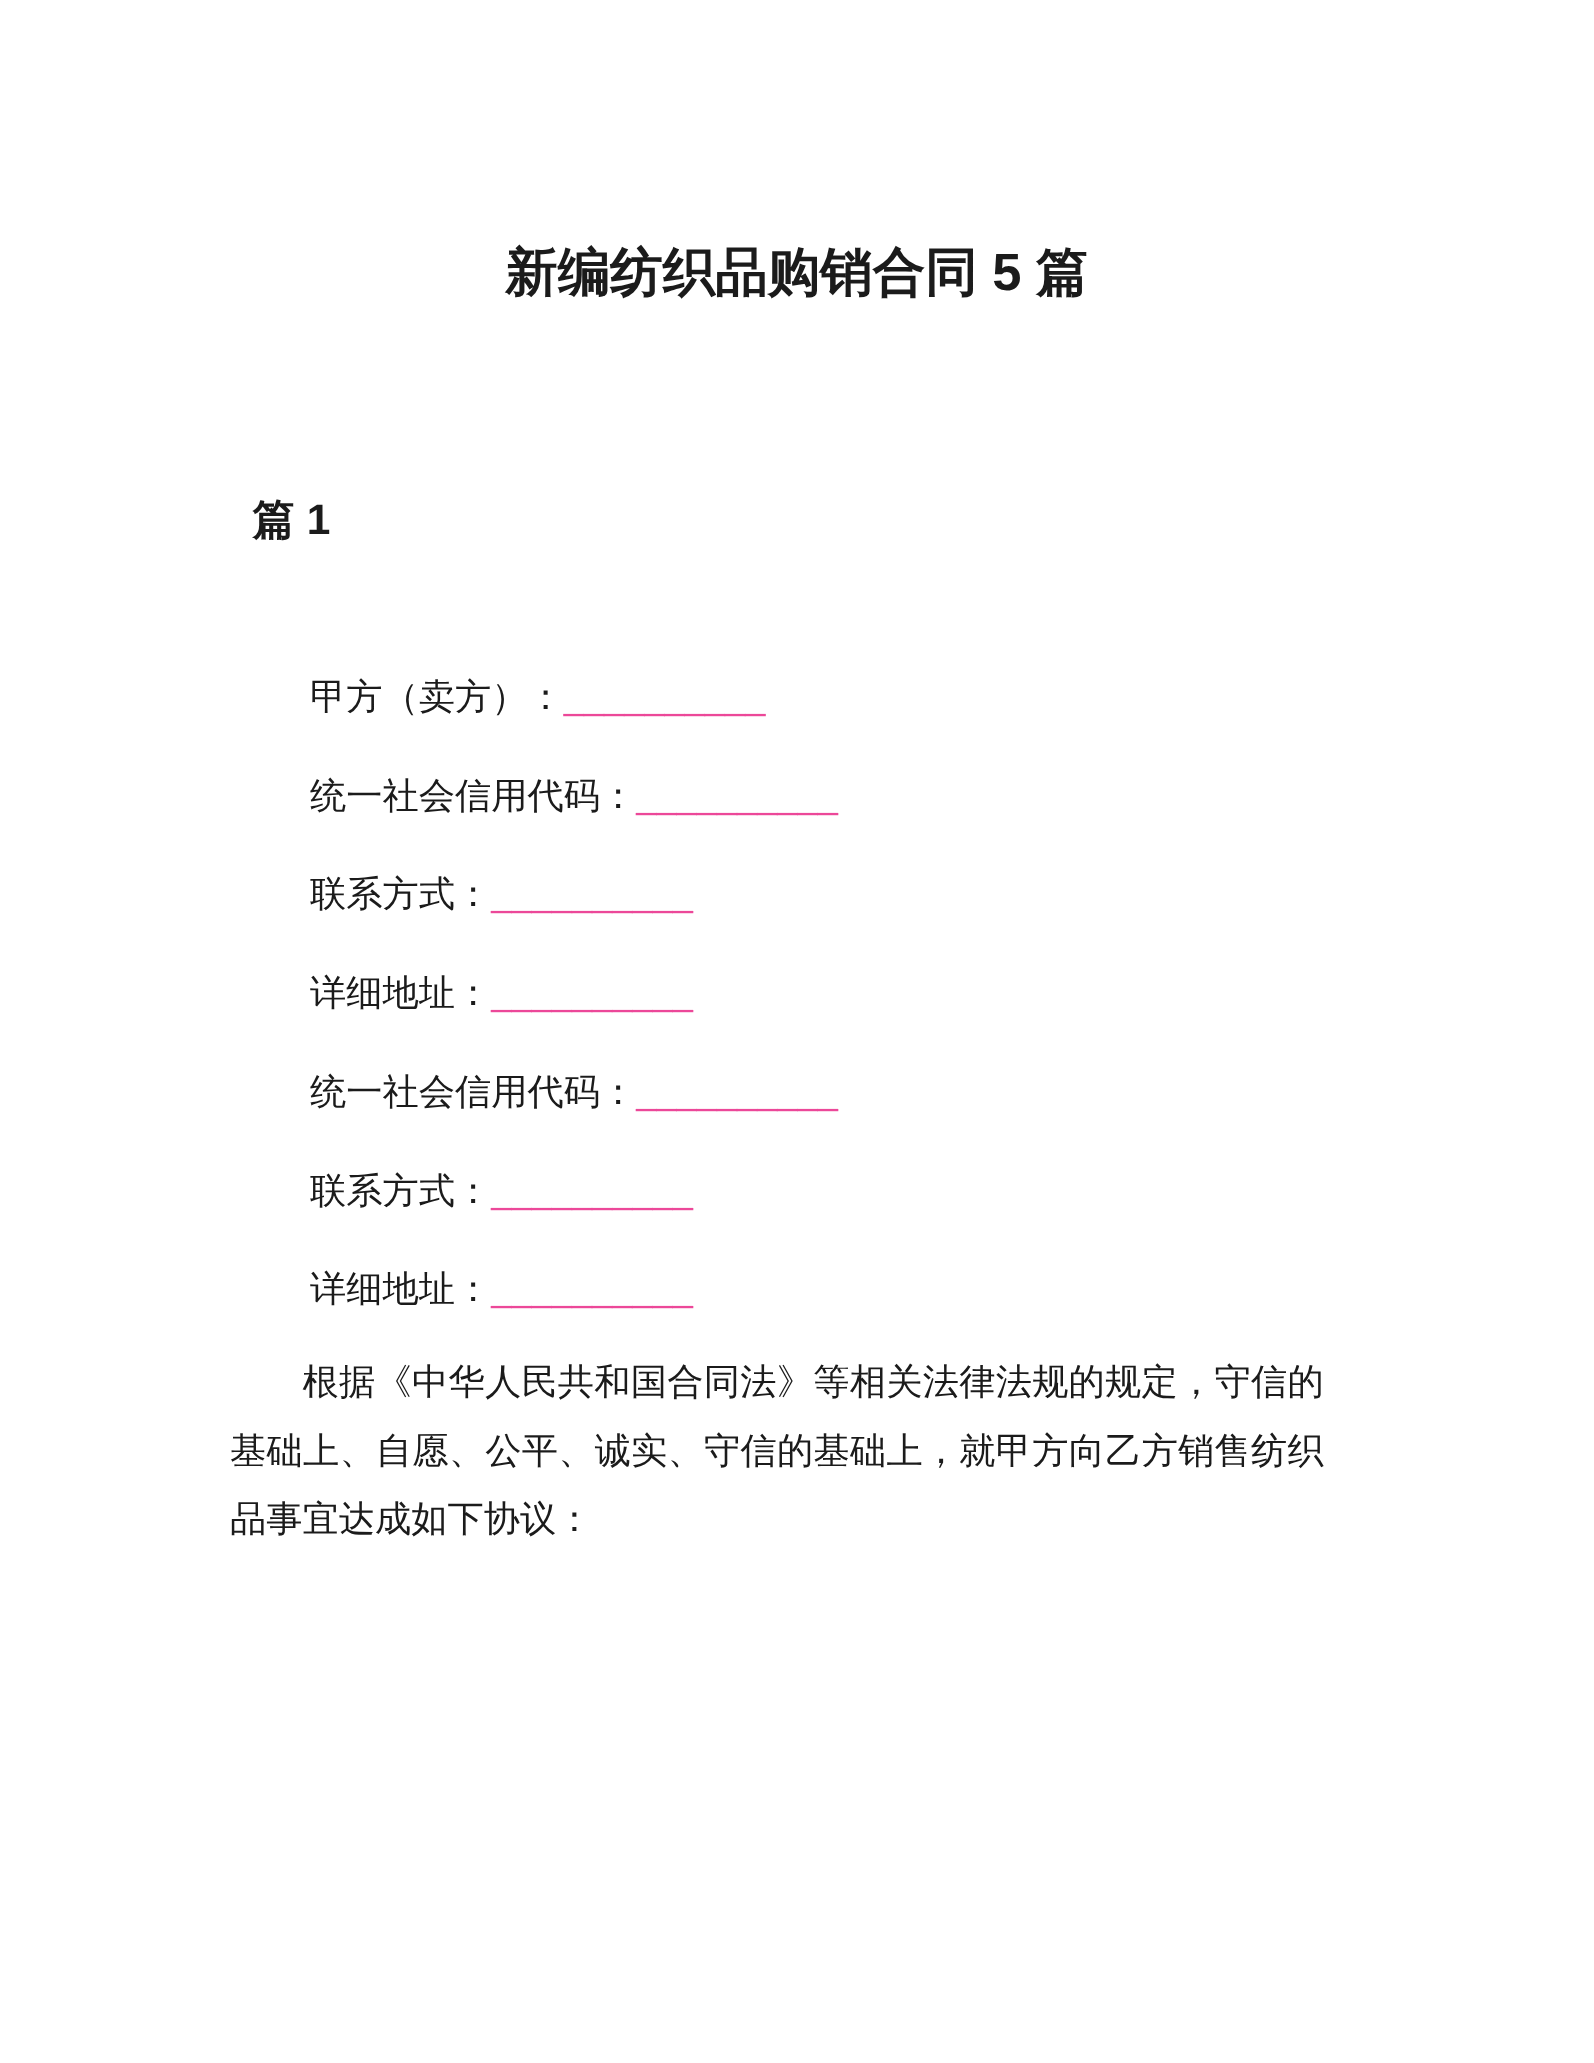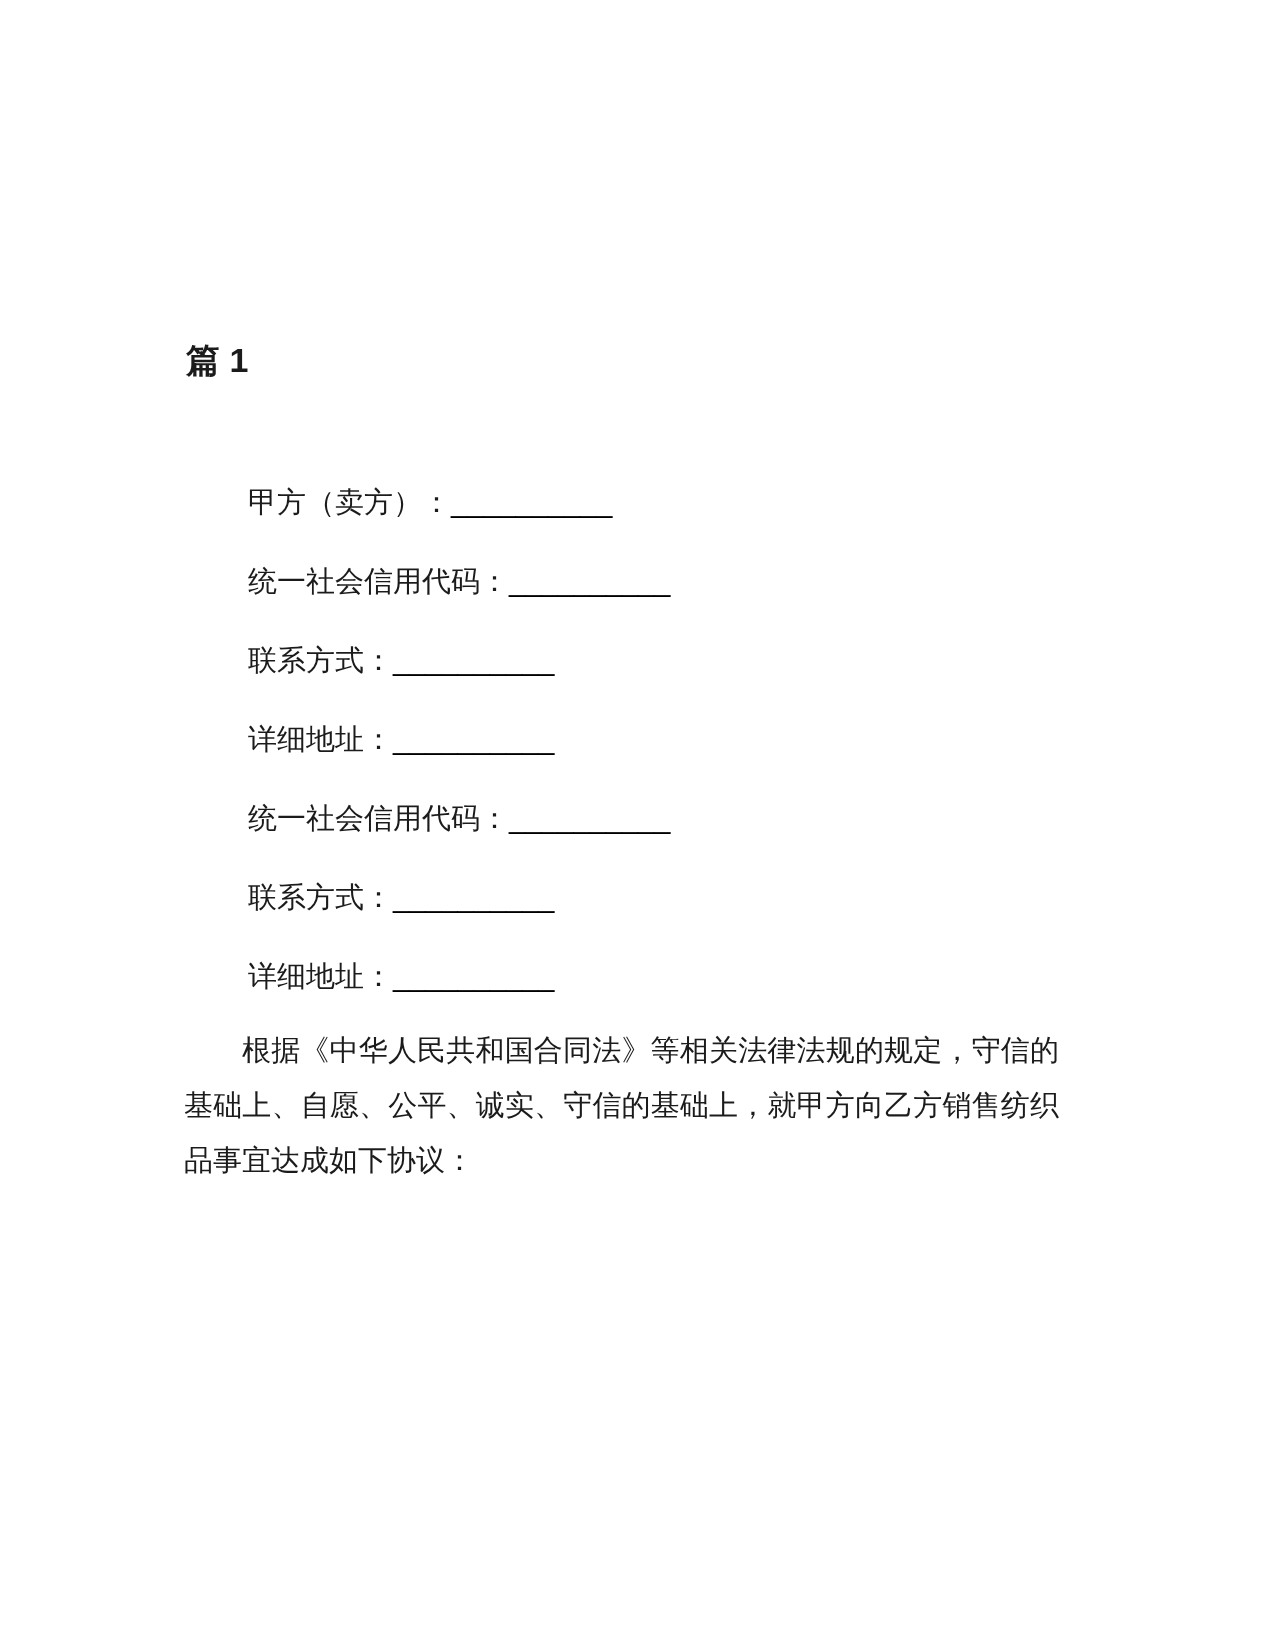--- a/index.html
+++ b/index.html
@@ -20,54 +20,55 @@
   }
   .doc-title {
     margin: 0 0 0 32px;
     font-size: 42px;
     line-height: 56px;
     font-weight: 700;
     text-align: center;
     white-space: nowrap;
   }
   .section-heading {
-    margin: 148px 0 0 2px;
+    margin: 148px 0 0 18px;
     font-size: 34px;
     line-height: 44px;
     font-weight: 700;
   }
   .form-area {
     margin-top: 106px;
     padding-left: 64px;
   }
   .form-line {
     margin: 0 0 50px 0;
     font-size: 29px;
     line-height: 29px;
     white-space: nowrap;
   }
   .form-line .blank {
     letter-spacing: 0;
-    color: #000000;
+    color: #ec4899;
     text-align: right;
   }
   .intro-paragraph {
     margin: -18px 0 0 0;
     font-size: 29px;
     line-height: 55px;
     text-align: justify;
     text-indent: 2em;
     color: #1b1b1b;
   }
 </style>
 </head>
 <body>
 
 <div class="page">
 
+  <h1 class="doc-title">新编纺织品购销合同 5 篇</h1>
 
   <h2 class="section-heading">篇 1</h2>
 
   <div class="form-area">
 
     <p class="form-line"><span>甲方（卖方）：</span><span class="blank">__________</span></p>
 
     <p class="form-line"><span>统一社会信用代码：</span><span class="blank">__________</span></p>
 
     <p class="form-line"><span>联系方式：</span><span class="blank">__________</span></p>

